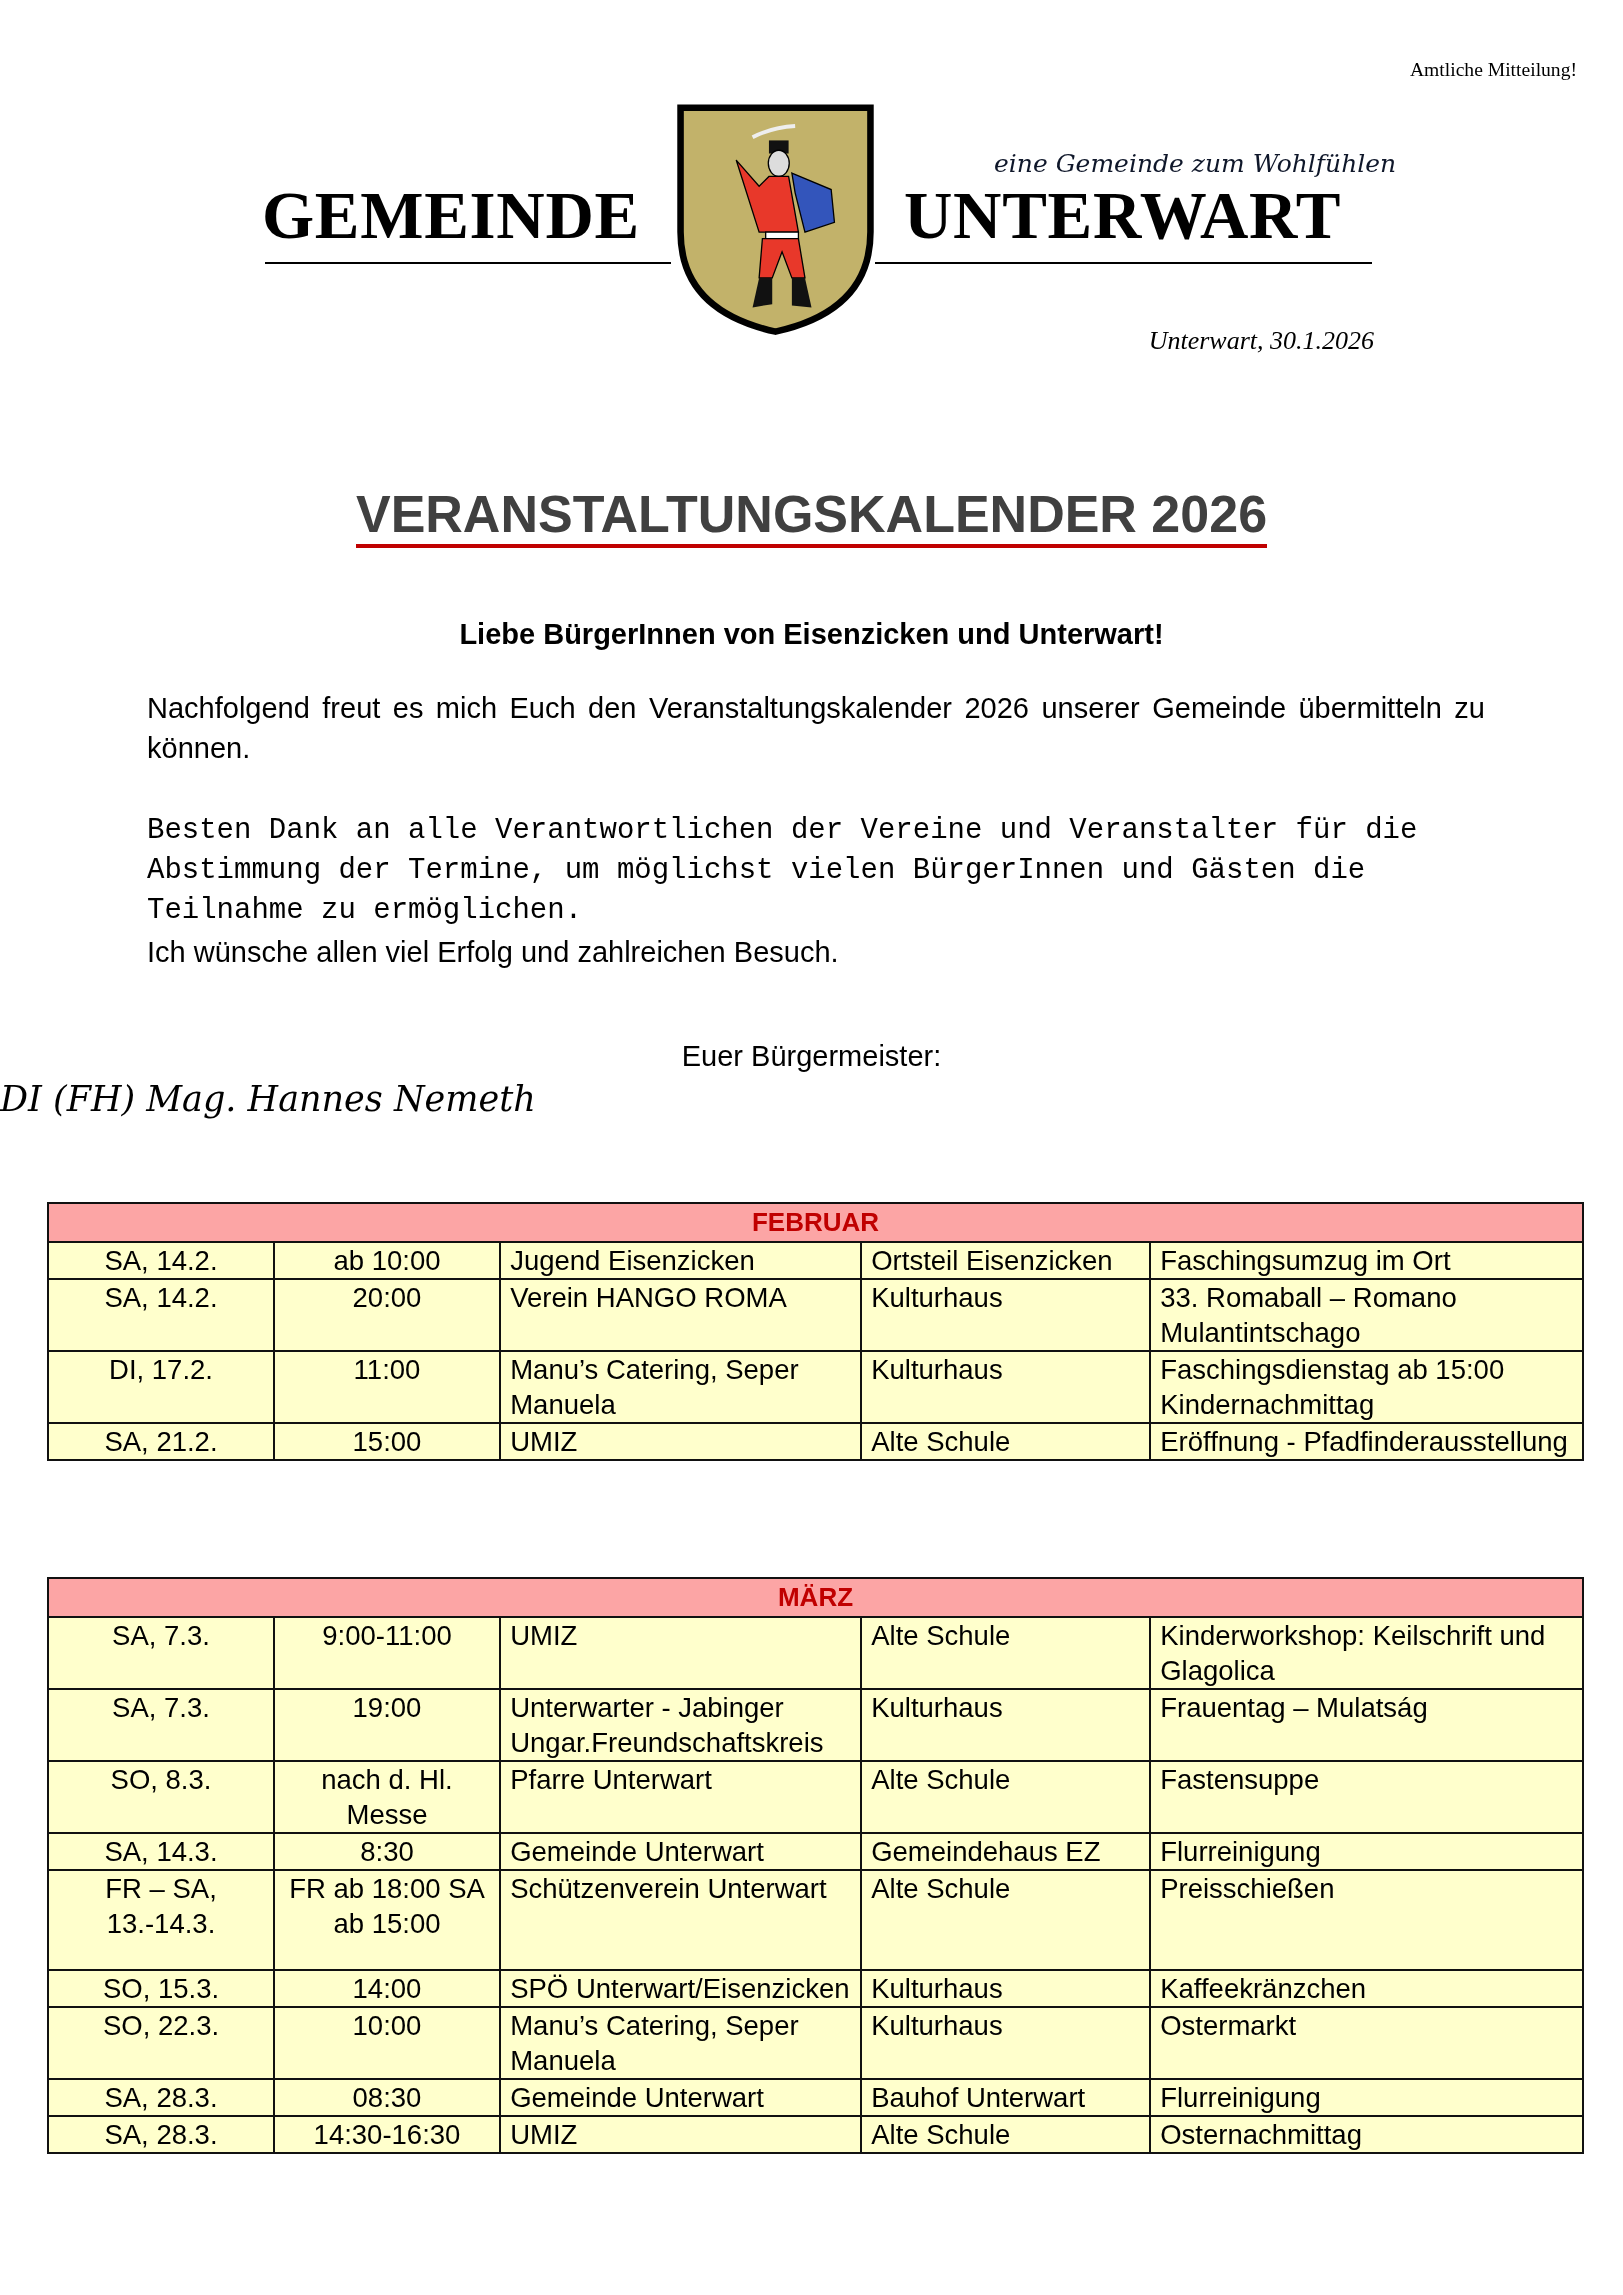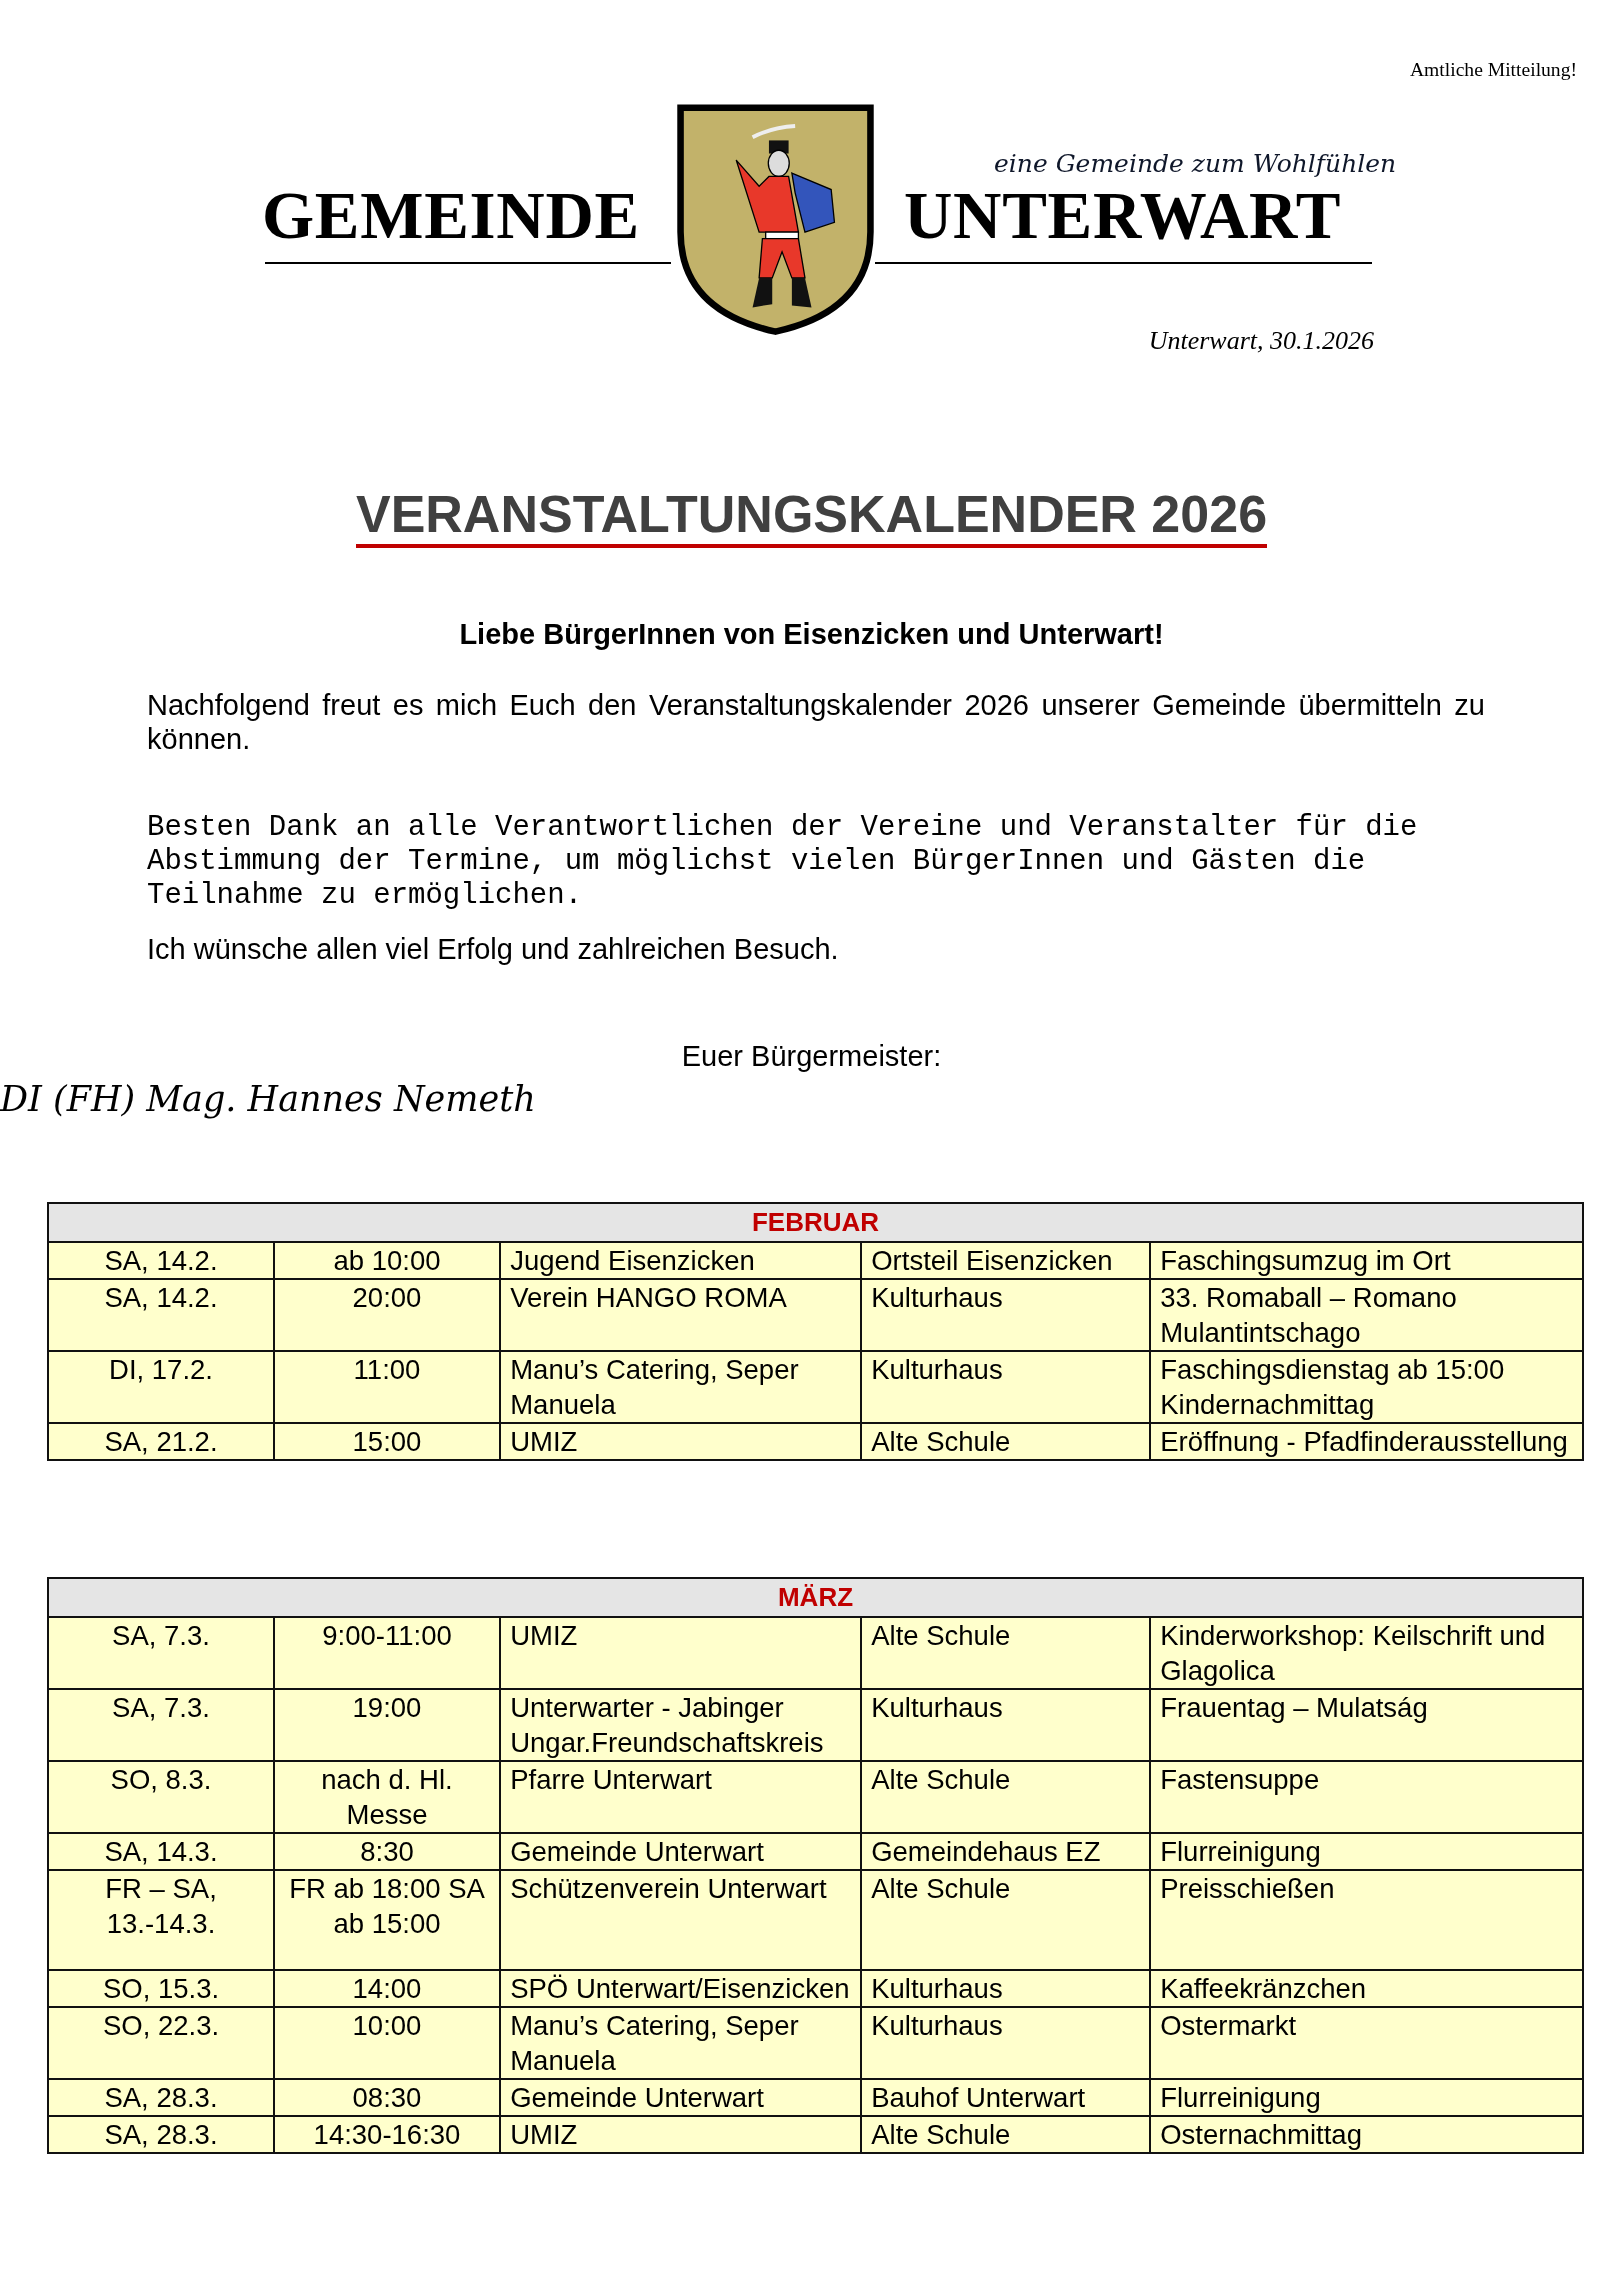--- a/index.html
+++ b/index.html
@@ -10,29 +10,29 @@
   .brand-left { left: 262px; top: 177px; font-family: "Liberation Serif", serif; font-weight: bold; font-size: 67px; letter-spacing: 0.7px; }
   .brand-right { left: 904px; top: 177px; font-family: "Liberation Serif", serif; font-weight: bold; font-size: 67px; letter-spacing: 0.7px; }
   .tagline { left: 994px; top: 149px; font-family: "DejaVu Serif", serif; font-style: italic; font-size: 25px; color: #0f172a; }
   .rule-left { left: 265px; top: 262px; width: 406px; height: 2px; background: #000; }
   .rule-right { left: 875px; top: 262px; width: 497px; height: 2px; background: #000; }
   .crest { left: 674px; top: 101px; width: 203px; height: 236px; }
   .date-line { right: 249px; top: 326px; font-family: "Liberation Serif", serif; font-style: italic; font-size: 26px; }
   .title { left: 0; width: 1623px; top: 484px; text-align: center; }
   .title span { color: #404040; font-weight: bold; font-size: 52px; border-bottom: 4.6px solid #C00000; padding-bottom: 1.3px; }
   .greeting { left: 0; width: 1623px; top: 618px; text-align: center; font-weight: bold; font-size: 29px; }
-  .para { left: 147px; width: 1338px; font-size: 29px; line-height: 34px; text-align: justify; }
+  .para { left: 147px; width: 1338px; font-size: 29px; line-height: 40px; text-align: justify; }
   .p1 { top: 688px; }
   .p2 { top: 811px; text-align: left; font-family: Liberation Mono, monospace; }
   .p3 { top: 932px; }
   .sig-label { left: 0; width: 1623px; top: 1040px; text-align: center; font-size: 29px; }
   .sig-name { left: 0; width: 1330px; top: 1079px; text-align: left; font-family: "DejaVu Serif", serif; font-style: italic; font-size: 35px; }
   table.cal { position: absolute; left: 47px; width: 1536px; border-collapse: collapse; table-layout: fixed; }
   table.cal td { border: 2px solid #111; background: #FFFFCC; font-size: 27.5px; line-height: 35px; vertical-align: top; padding: 0 9.2px; }
-  table.cal td.month { background: #e5e5e5; color: #C00000; font-weight: bold; text-align: center; font-size: 26px; line-height: 37px; }
+  table.cal td.month { background: #fca5a5; color: #C00000; font-weight: bold; text-align: center; font-size: 26px; line-height: 37px; }
   td.c { text-align: center; }
   td.small { font-size: 21.6px; }
   .feb { top: 1202px; }
   .mar { top: 1577px; }
 </style>
 </head>
 <body>
 
 <div class="abs amtlich">Amtliche Mitteilung!</div>
 

